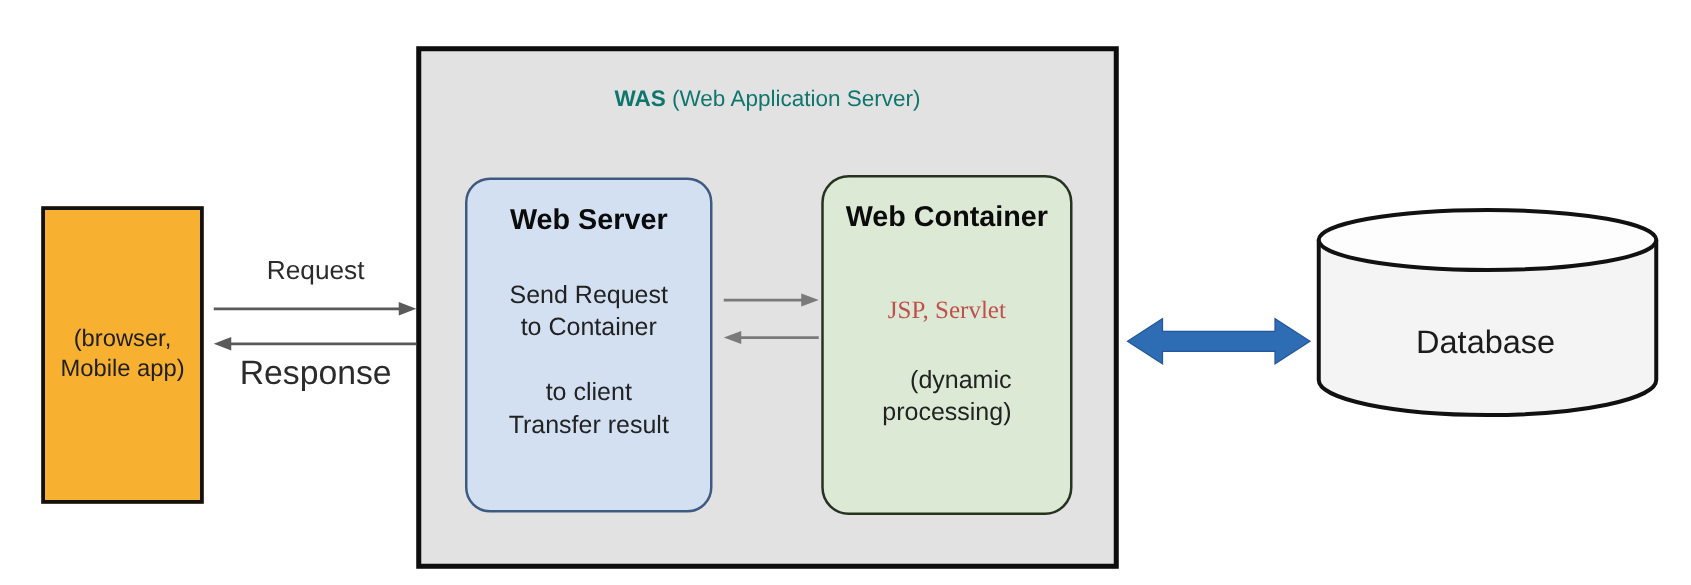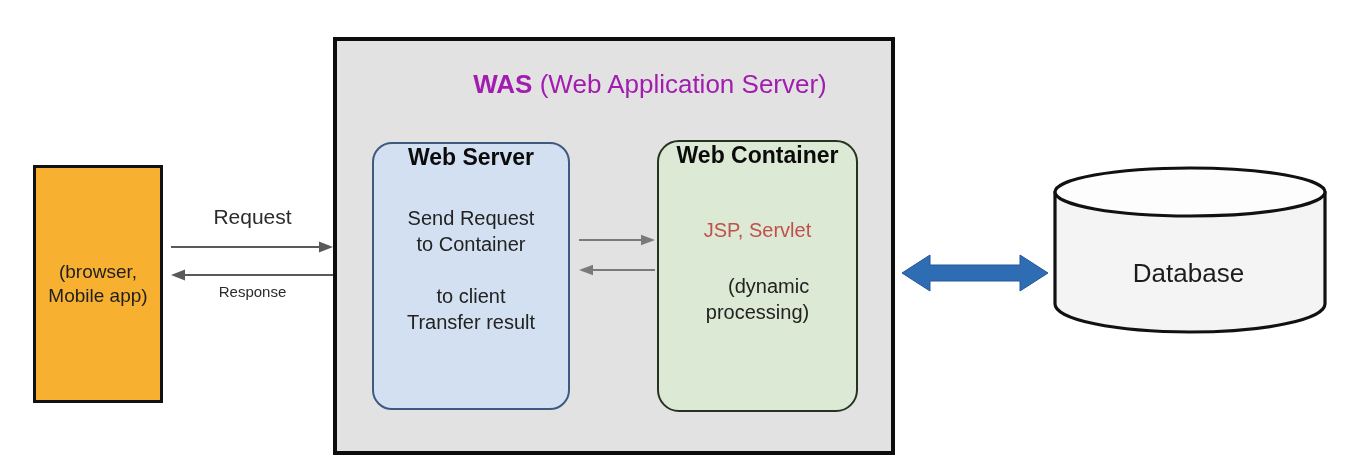--- a/index.html
+++ b/index.html
@@ -55,45 +55,44 @@
   }
 
   
   #req-res-group { position: absolute; left: 170px; top: 205px; width: 165px; height: 115px; }
   #label-request {
     position: absolute; left: 0; top: 0; width: 165px;
     text-align: center; font-size: 21px; color: #2b2b2b;
   }
   #label-response {
     position: absolute; left: 0; top: 78px; width: 165px;
-    text-align: center; font-size: 15px; color: #2b2b2b;
+    text-align: center; font-size: 27px; color: #2b2b2b;
   }
   .h-arrow-svg { position: absolute; }
 
   
   #was-box {
     position: absolute;
     left: 333px;
     top: 37px;
     width: 562px;
     height: 418px;
     background: #E2E2E2;
     border: 4px solid #0d0d0d;
     box-sizing: border-box;
   }
   #was-title {
     position: absolute;
     left: 0;
     top: 28px;
     width: 100%;
     text-align: center;
-    font-size: 26px;
-    color: #a21caf;
-    white-space: nowrap;
-    margin-left: 36px;
+    font-size: 18px;
+    color: #0f766e;
+    white-space: nowrap;
   }
   #was-title .bold { font-weight: bold; }
 
   
   #web-server-box {
     position: absolute;
     left: 372px;
     top: 142px;
     width: 198px;
     height: 268px;
@@ -116,30 +115,31 @@
     border-radius: 22px;
     box-sizing: border-box;
     display: flex;
     flex-direction: column;
     align-items: center;
   }
   .inner-heading {
     font-size: 23px;
     font-weight: bold;
     color: #0b0b0b;
+    margin-top: 18px;
     white-space: nowrap;
   }
   .inner-body {
     font-size: 20px;
     color: #222222;
     text-align: center;
     line-height: 1.3;
     white-space: nowrap;
   }
-  .inner-body.red { color: #C0504D; }
+  .inner-body.red { color: #C0504D; font-family: Liberation Serif, serif; }
   #ws-line1 { margin-top: 34px; }
   #ws-line2 { margin-top: 26px; }
   #wc-line1 { margin-top: 48px; }
   #wc-line2 { margin-top: 30px; text-align: right; }
 
   
   #mid-arrows { position: absolute; left: 578px; top: 232px; width: 78px; height: 58px; }
 
   
   #db-conn-group { position: absolute; left: 900px; top: 195px; width: 150px; height: 100px; }

